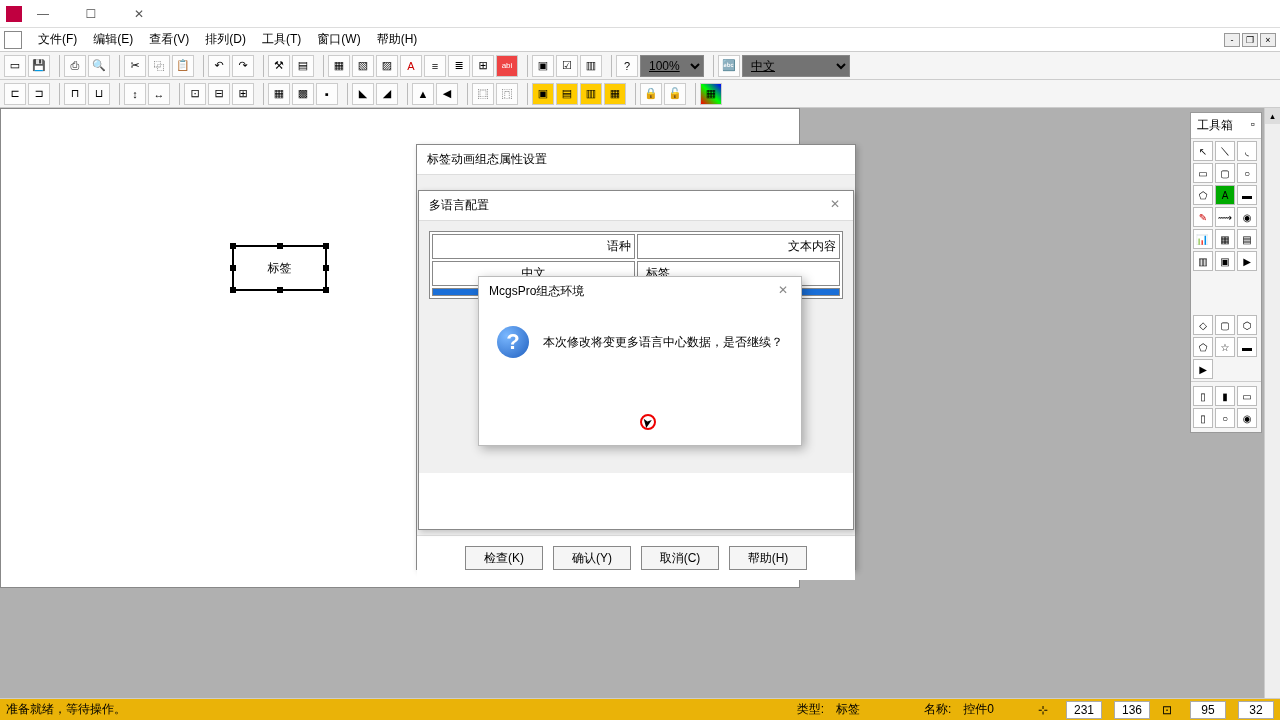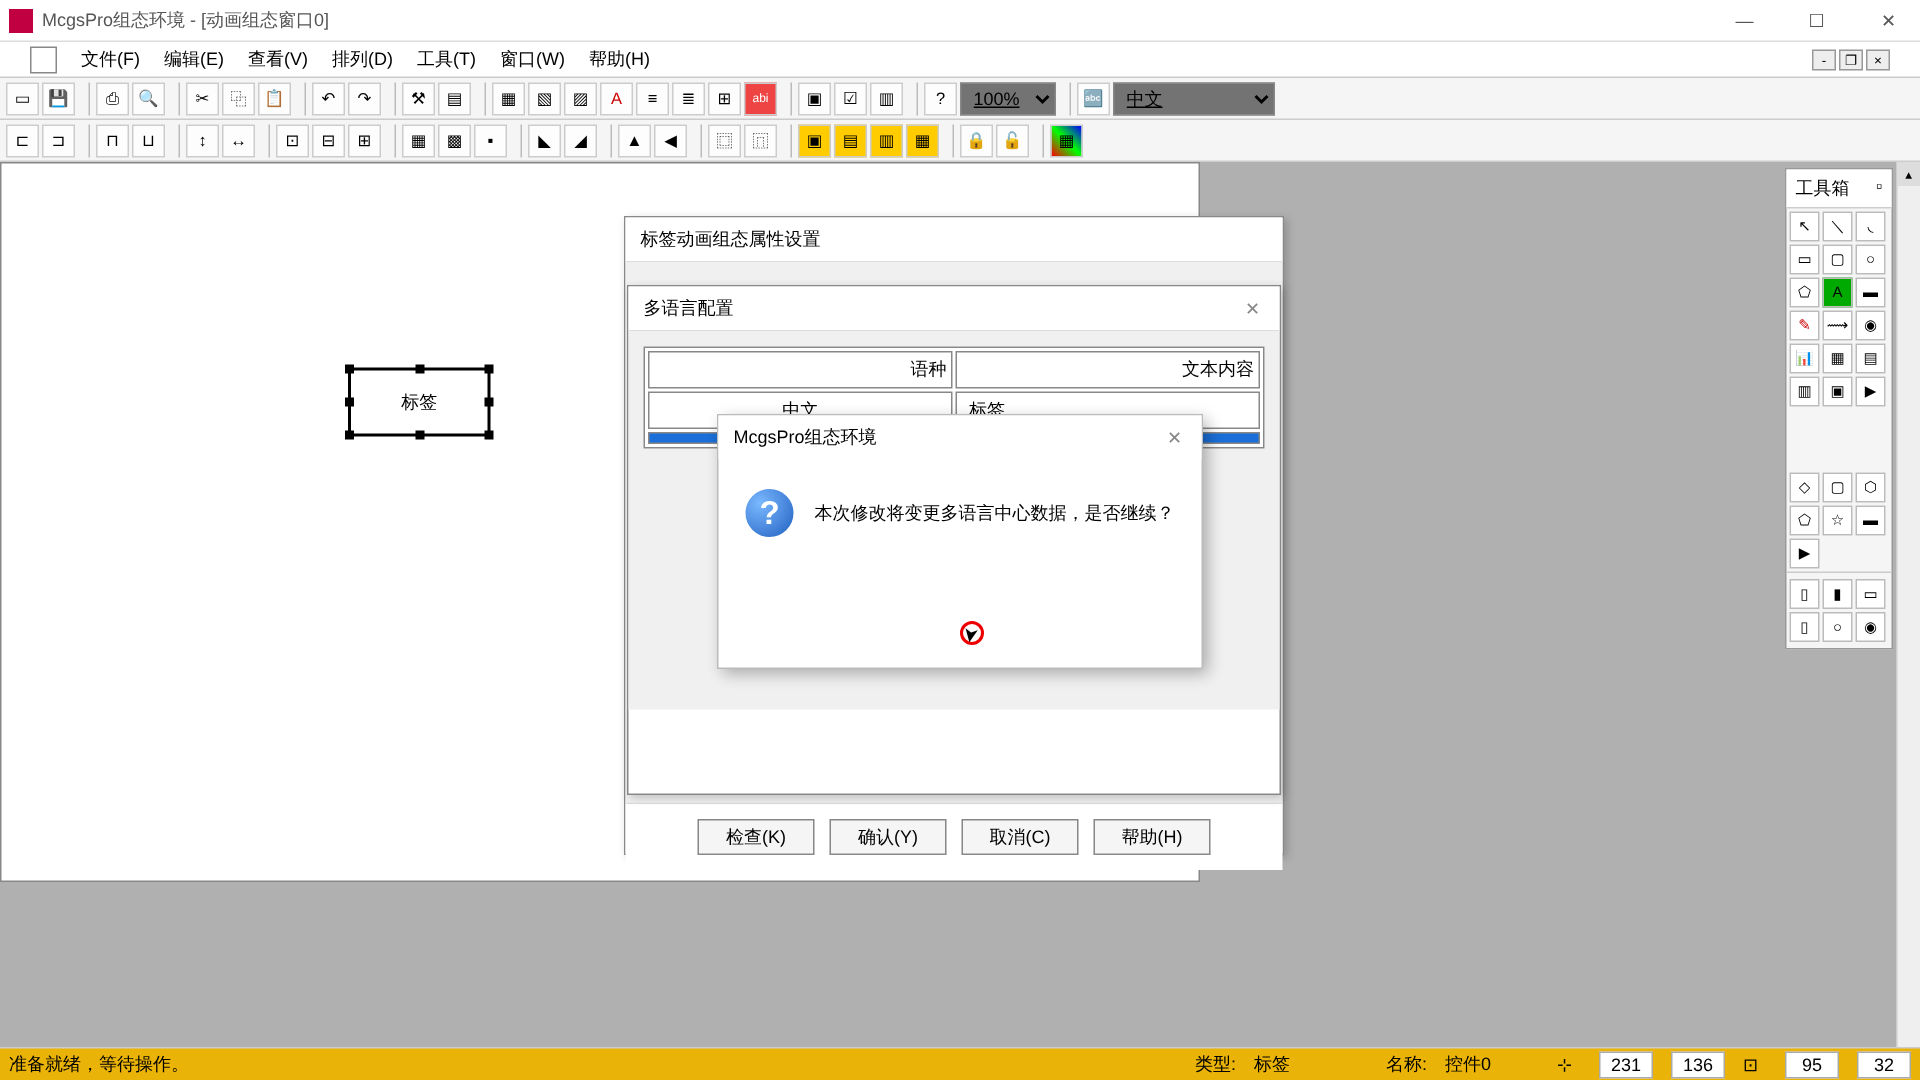--- a/index.html
+++ b/index.html
@@ -6,21 +6,21 @@
 body { background: #f0f0f0; width: 1280px; height: 720px; overflow: hidden; position: relative; }
 
 
 .titlebar { height: 28px; background: #fff; display: flex; align-items: center; padding: 0 6px; border-bottom: 1px solid #ddd; }
 .titlebar .app-icon { width: 16px; height: 16px; background: #c00040; margin-right: 6px; }
 .titlebar .title { flex: 1; color: #555; }
 .titlebar .win-btns { display: flex; gap: 18px; }
 .titlebar .win-btn { width: 30px; height: 20px; display: flex; align-items: center; justify-content: center; color: #555; cursor: pointer; }
 
 
-.menubar { height: 24px; background: #fff; display: flex; align-items: center; padding: 0 20px; border-bottom: 1px solid #ccc; }
+.menubar { height: 24px; background: #fff; display: flex; align-items: center; padding: 0 4px; border-bottom: 1px solid #ccc; }
 .menubar .doc-icon { width: 18px; height: 18px; border: 1px solid #888; margin-right: 8px; }
 .menubar .menu-item { padding: 3px 8px; cursor: pointer; }
 .menubar .mdi-btns { margin-left: auto; display: flex; gap: 2px; }
 .menubar .mdi-btn { width: 16px; height: 14px; border: 1px solid #999; background: #eee; font-size: 9px; display: flex; align-items: center; justify-content: center; cursor: pointer; }
 
 
 .toolbar { height: 28px; background: #f5f5f5; border-bottom: 1px solid #ccc; display: flex; align-items: center; padding: 0 4px; gap: 2px; }
 .tb-btn { width: 22px; height: 22px; border: 1px solid #ccc; background: #fdfdfd; display: flex; align-items: center; justify-content: center; cursor: pointer; font-size: 11px; }
 .tb-sep { width: 6px; height: 22px; border-right: 1px solid #bbb; margin: 0 2px; }
 .tb-select { height: 22px; border: 1px solid #888; background: #737373; padding: 0 4px; text-decoration: underline; }
@@ -46,21 +46,21 @@
 .toolbox-footer { display: flex; flex-wrap: wrap; padding: 4px 2px; gap: 2px; border-top: 1px solid #ccc; }
 
 
 .statusbar { position: absolute; bottom: 0; left: 0; right: 0; height: 22px; background: #eab308; border-top: 1px solid #ccc; display: flex; align-items: center; padding: 0 6px; gap: 12px; }
 .statusbar .flex { flex: 1; }
 .stat-field { border: 1px solid #aaa; padding: 1px 6px; background: #fff; min-width: 36px; text-align: center; }
 .stat-icon { width: 16px; height: 14px; }
 
 
 .dialog { position: absolute; background: #fff; border: 1px solid #888; box-shadow: 2px 2px 6px rgba(0,0,0,0.2); }
-.dlg-title { padding: 6px 10px; background: #fff; border-bottom: 1px solid #ddd; display: flex; justify-content: space-between; align-items: center; }
+.dlg-title { padding: 6px 10px; background: #fff; border-bottom: 1px solid #ddd; display: flex; justify-content: space-between; }
 .dlg-close { cursor: pointer; width: 16px; text-align: center; color: #888; }
 
 .dlg-prop { top: 144px; left: 416px; width: 440px; height: 426px; }
 .dlg-prop-body { height: 360px; background: #f0f0f0; }
 .dlg-prop-btns { padding: 10px; display: flex; justify-content: center; gap: 10px; border-top: 1px solid #ddd; background: #fff; }
 .dlg-btn { width: 78px; height: 24px; border: 1px solid #888; background: #f5f5f5; cursor: pointer; }
 
 .dlg-lang { top: 190px; left: 418px; width: 436px; height: 340px; }
 .dlg-lang-body { padding: 10px; height: 252px; background: #f0f0f0; }
 .lang-table { border: 1px solid #888; background: #fff; width: 100%; }
@@ -79,21 +79,20 @@
 
 .cursor { position: absolute; width: 16px; height: 16px; pointer-events: none; z-index: 20; }
 .cursor::before { content: ""; position: absolute; width: 12px; height: 12px; border: 2px solid #e00; border-radius: 50%; top: -4px; left: -4px; }
 .cursor::after { content: "➤"; position: absolute; color: #000; font-size: 13px; transform: rotate(100deg); top: -2px; left: -2px; }
 </style>
 </head>
 <body>
 
 <div class="titlebar">
   <div class="app-icon"></div>
-  <div class="title">McgsPro组态环境 - [动画组态窗口0]</div>
   <div class="win-btns">
     <div class="win-btn">—</div>
     <div class="win-btn">☐</div>
     <div class="win-btn">✕</div>
   </div>
 </div>
 
 <div class="menubar">
   <div class="doc-icon"></div>
   <div class="menu-item">文件(F)</div>

